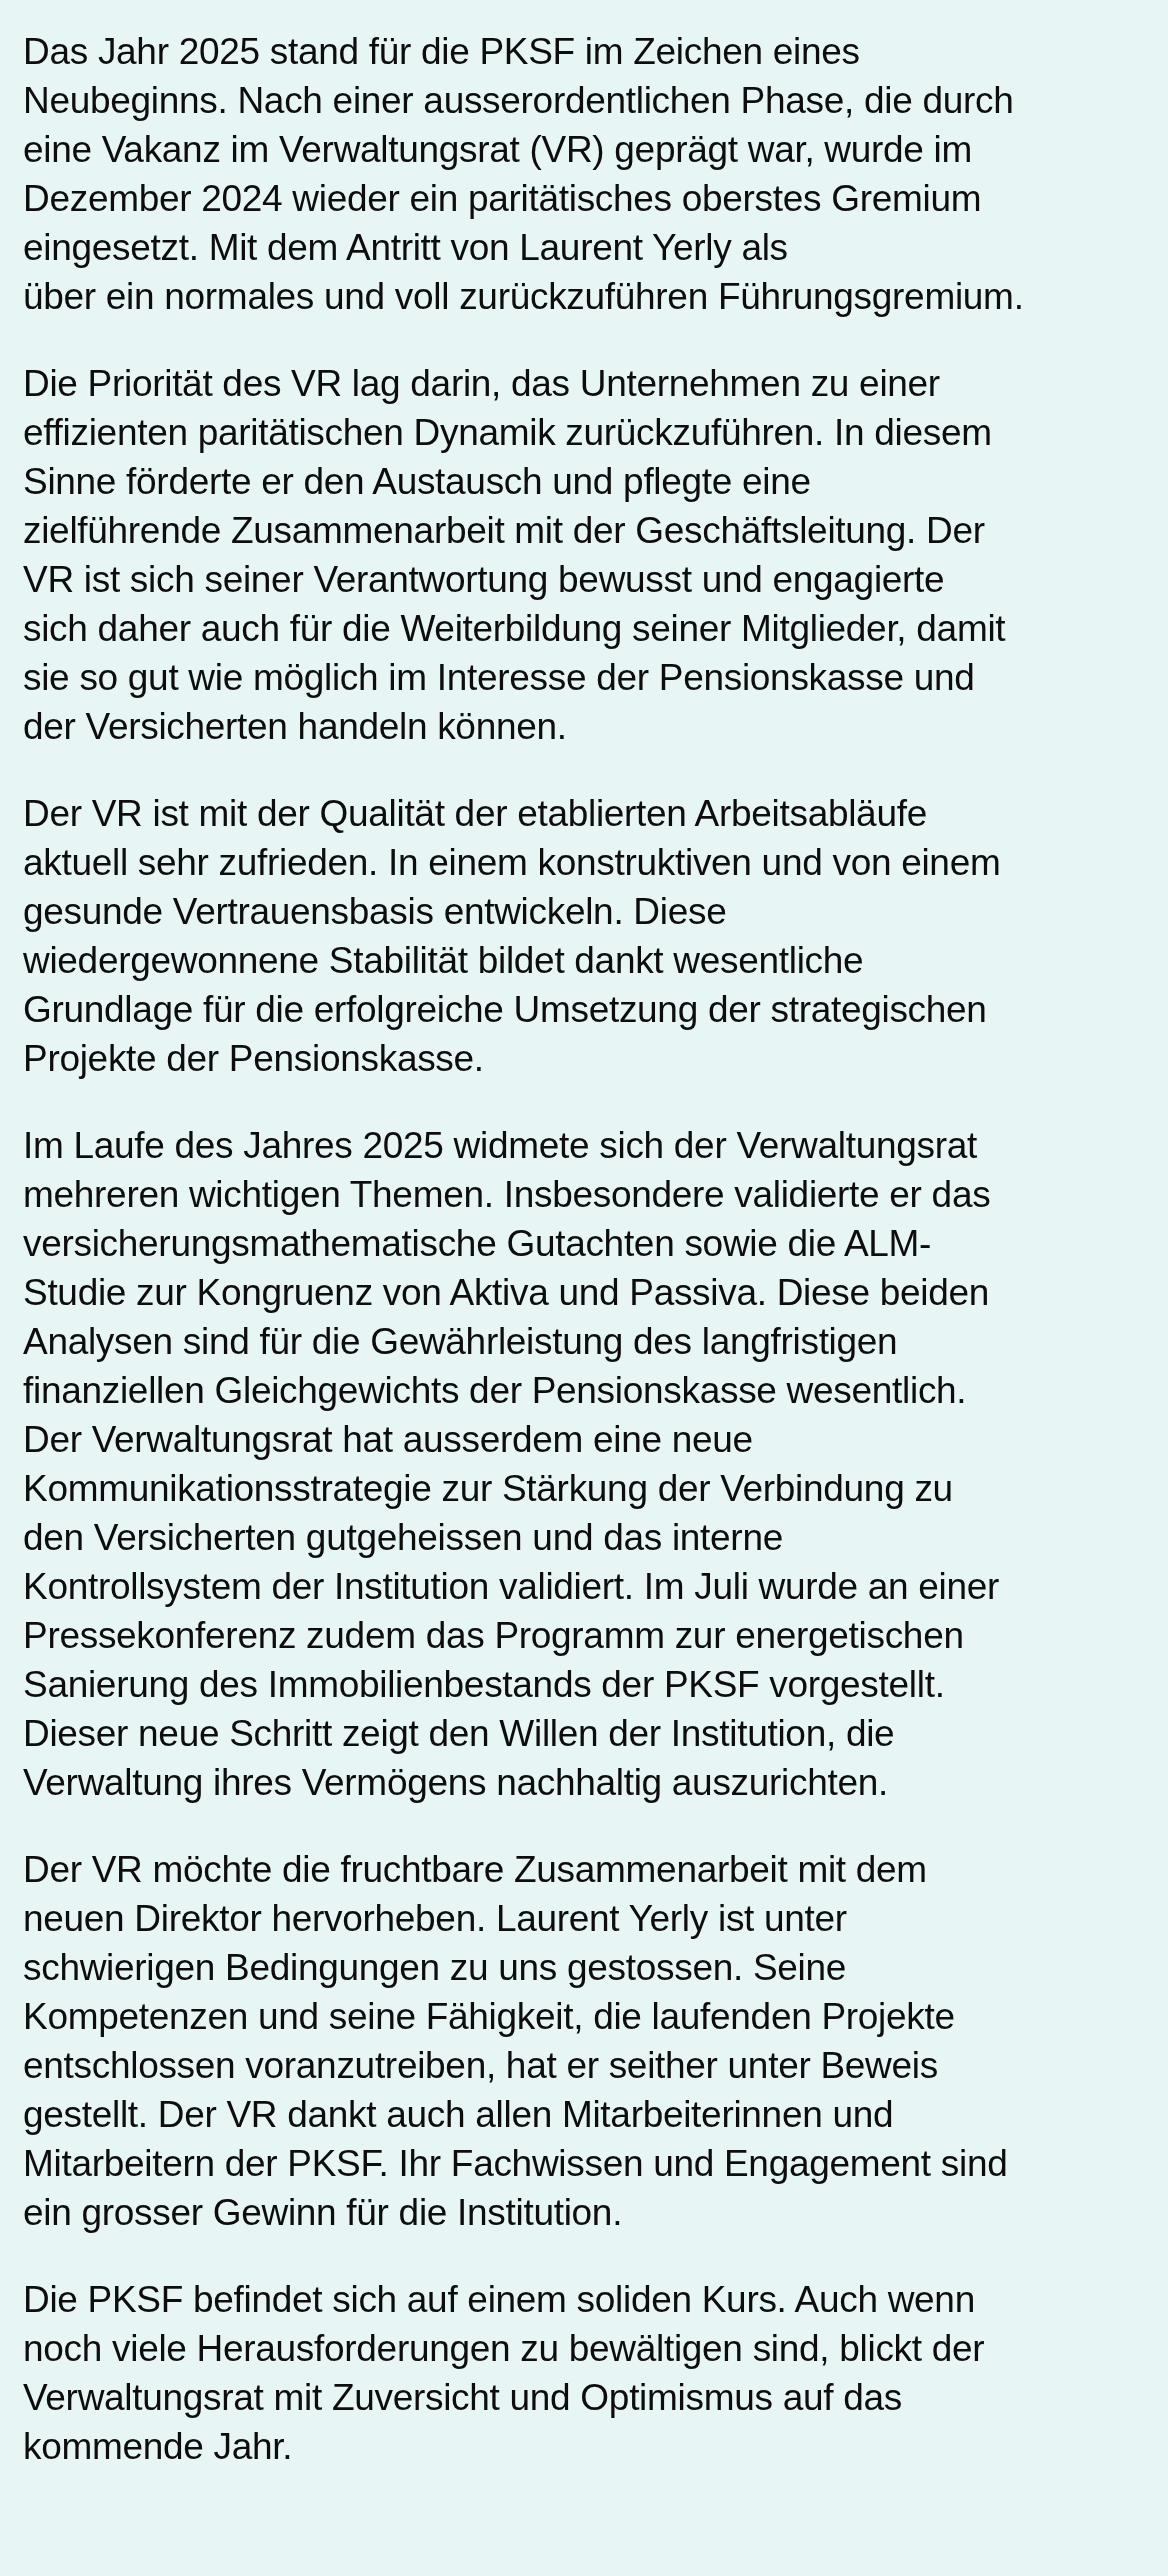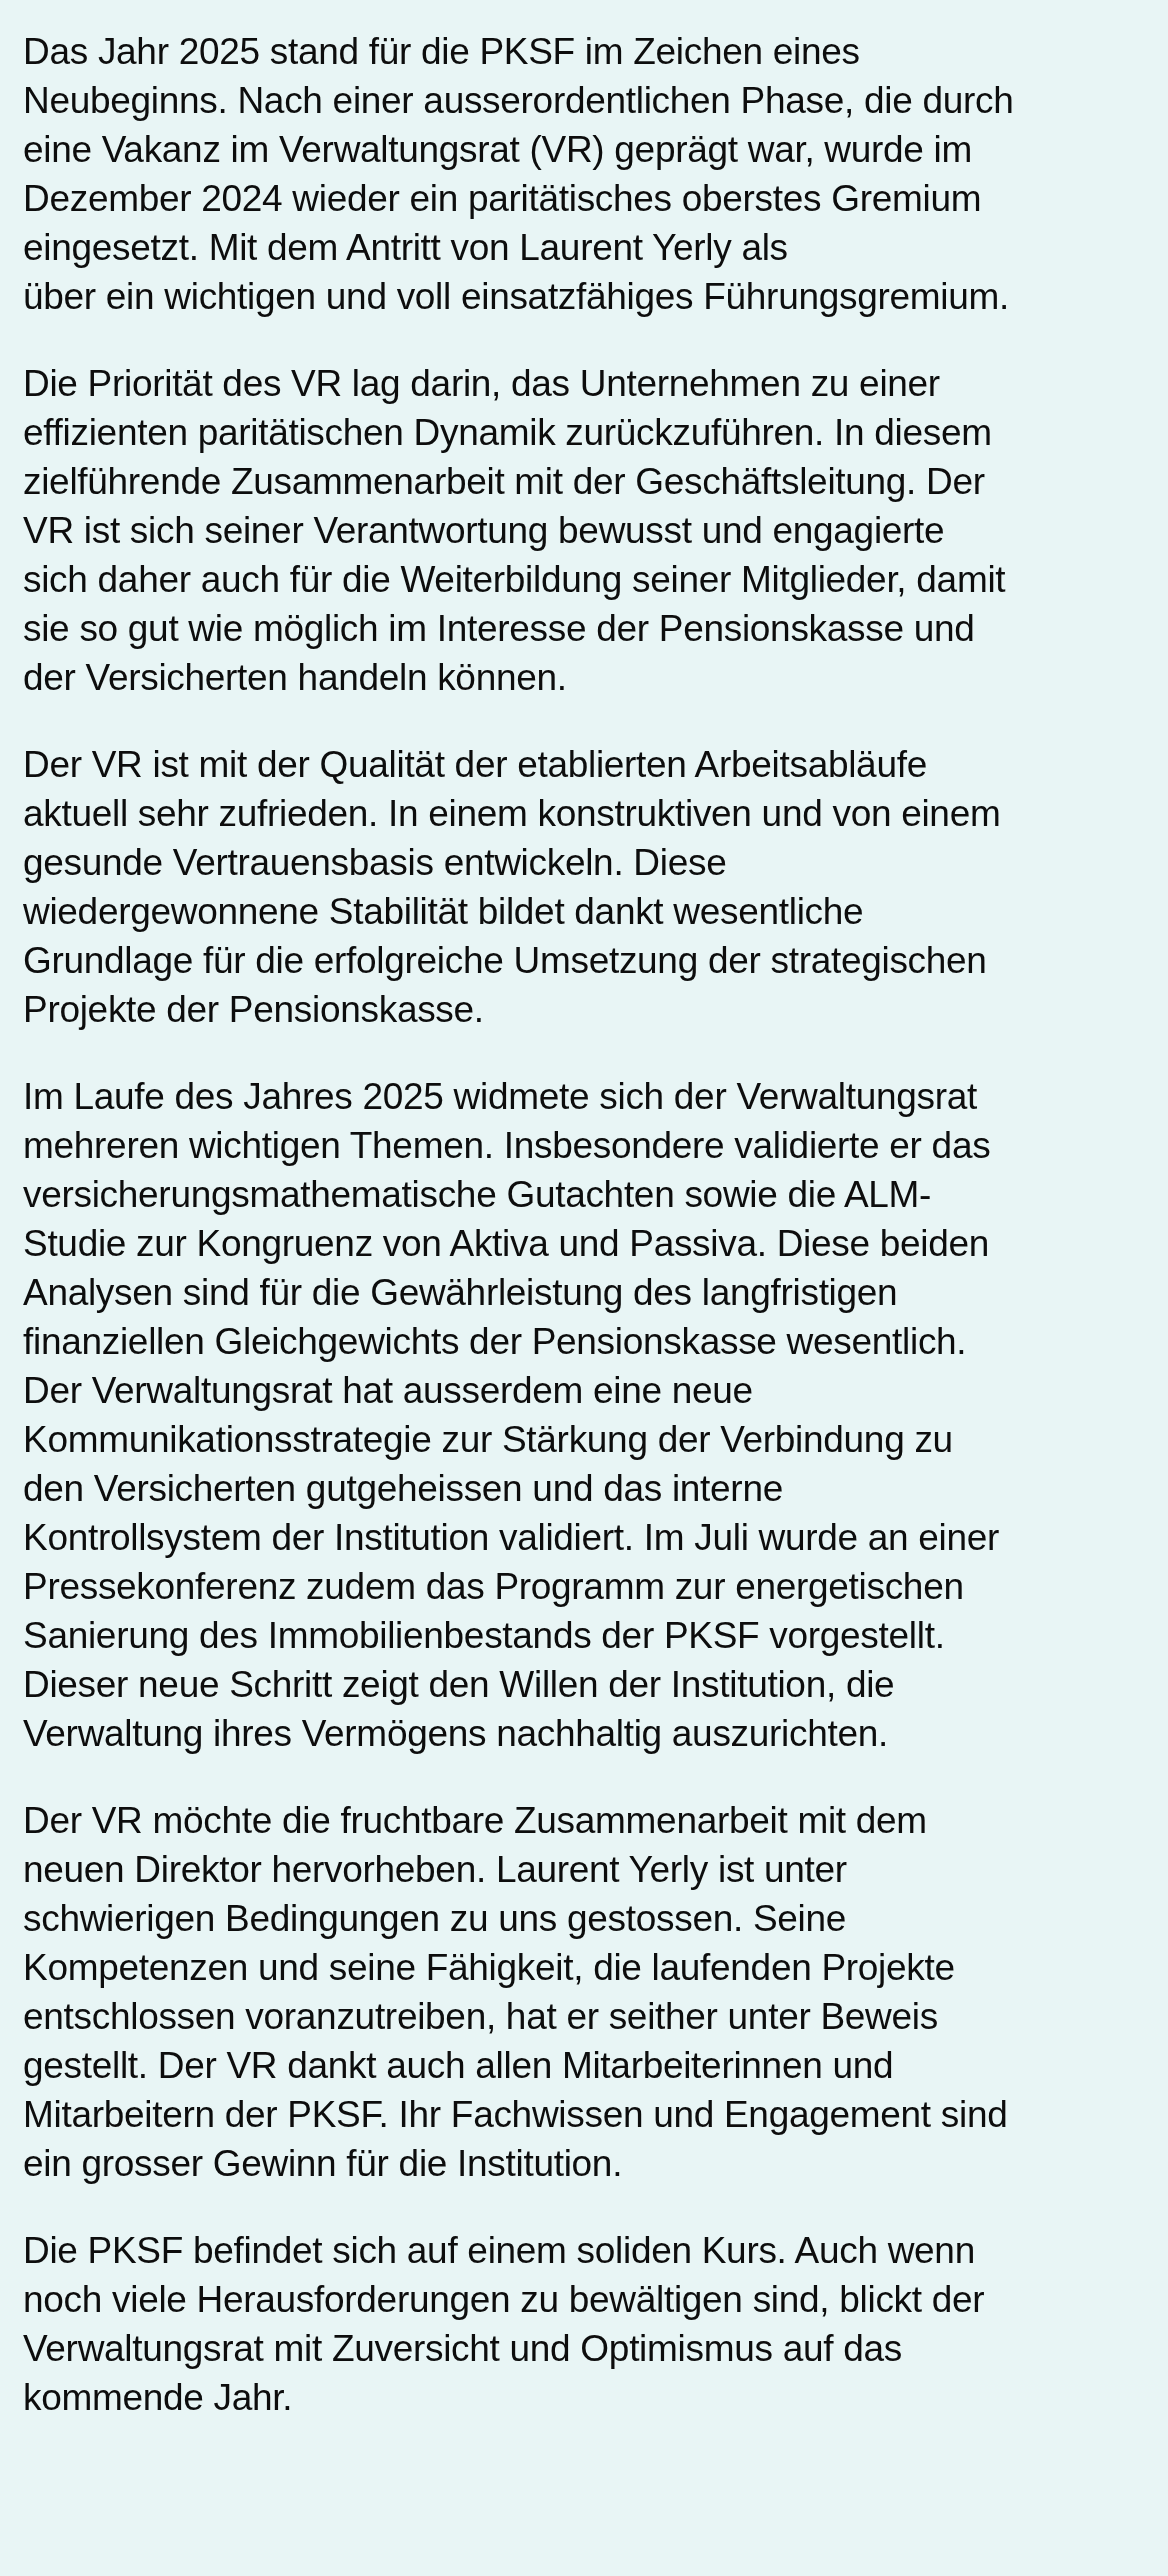--- a/index.html
+++ b/index.html
@@ -22,25 +22,26 @@
 </head>
 <body>
 
 <div class="content">
   <p class="para">
     <span class="line">Das Jahr 2025 stand für die PKSF im Zeichen eines</span>
     <span class="line">Neubeginns. Nach einer ausserordentlichen Phase, die durch</span>
     <span class="line">eine Vakanz im Verwaltungsrat (VR) geprägt war, wurde im</span>
     <span class="line">Dezember 2024 wieder ein paritätisches oberstes Gremium</span>
     <span class="line">eingesetzt. Mit dem Antritt von Laurent Yerly als</span>
-    <span class="line">über ein wichtigen und voll einsatzfähiges Führungsgremium.</span>
+    <span class="line">über ein normales und voll zurückzuführen Führungsgremium.</span>
   </p>
   <p class="para">
     <span class="line">Die Priorität des VR lag darin, das Unternehmen zu einer</span>
     <span class="line">effizienten paritätischen Dynamik zurückzuführen. In diesem</span>
+    <span class="line">Sinne förderte er den Austausch und pflegte eine</span>
     <span class="line">zielführende Zusammenarbeit mit der Geschäftsleitung. Der</span>
     <span class="line">VR ist sich seiner Verantwortung bewusst und engagierte</span>
     <span class="line">sich daher auch für die Weiterbildung seiner Mitglieder, damit</span>
     <span class="line">sie so gut wie möglich im Interesse der Pensionskasse und</span>
     <span class="line">der Versicherten handeln können.</span>
   </p>
   <p class="para">
     <span class="line">Der VR ist mit der Qualität der etablierten Arbeitsabläufe</span>
     <span class="line">aktuell sehr zufrieden. In einem konstruktiven und von einem</span>
     <span class="line">gesunde Vertrauensbasis entwickeln. Diese</span>

